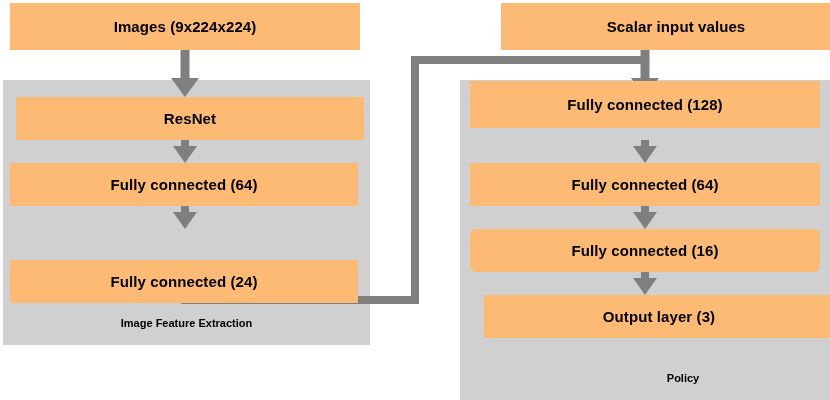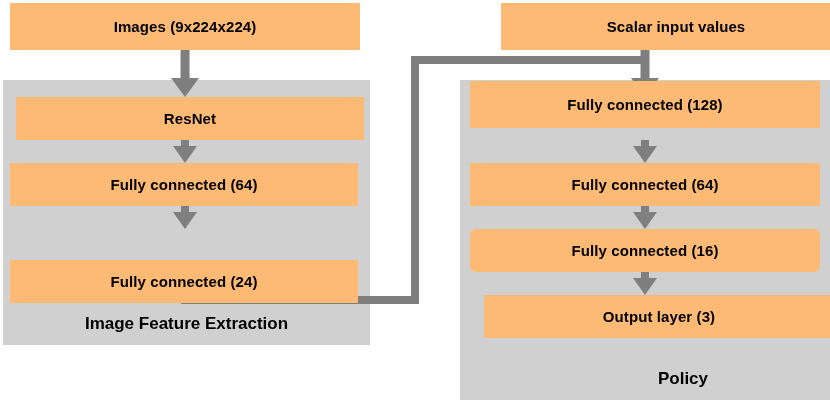--- a/index.html
+++ b/index.html
@@ -35,21 +35,21 @@
     text-align: center;
     line-height: 1;
   }
   .group-label {
     position: absolute;
     display: flex;
     align-items: center;
     justify-content: center;
     color: #000000;
     font-weight: bold;
-    font-size: 17px;
+    font-size: 11px;
     text-align: center;
     line-height: 1;
   }
   .edge-layer {
     position: absolute;
     left: 0;
     top: 0;
     width: 830px;
     height: 400px;
     pointer-events: none;

